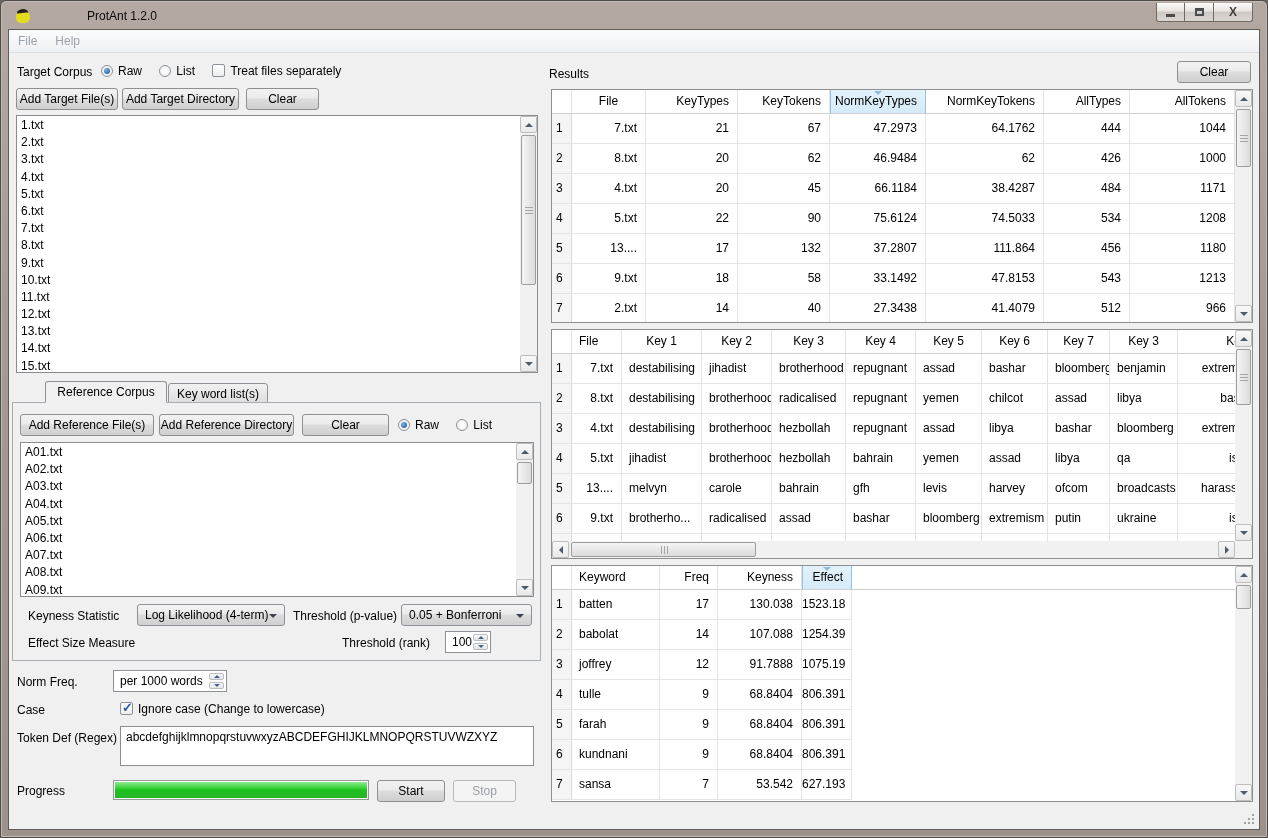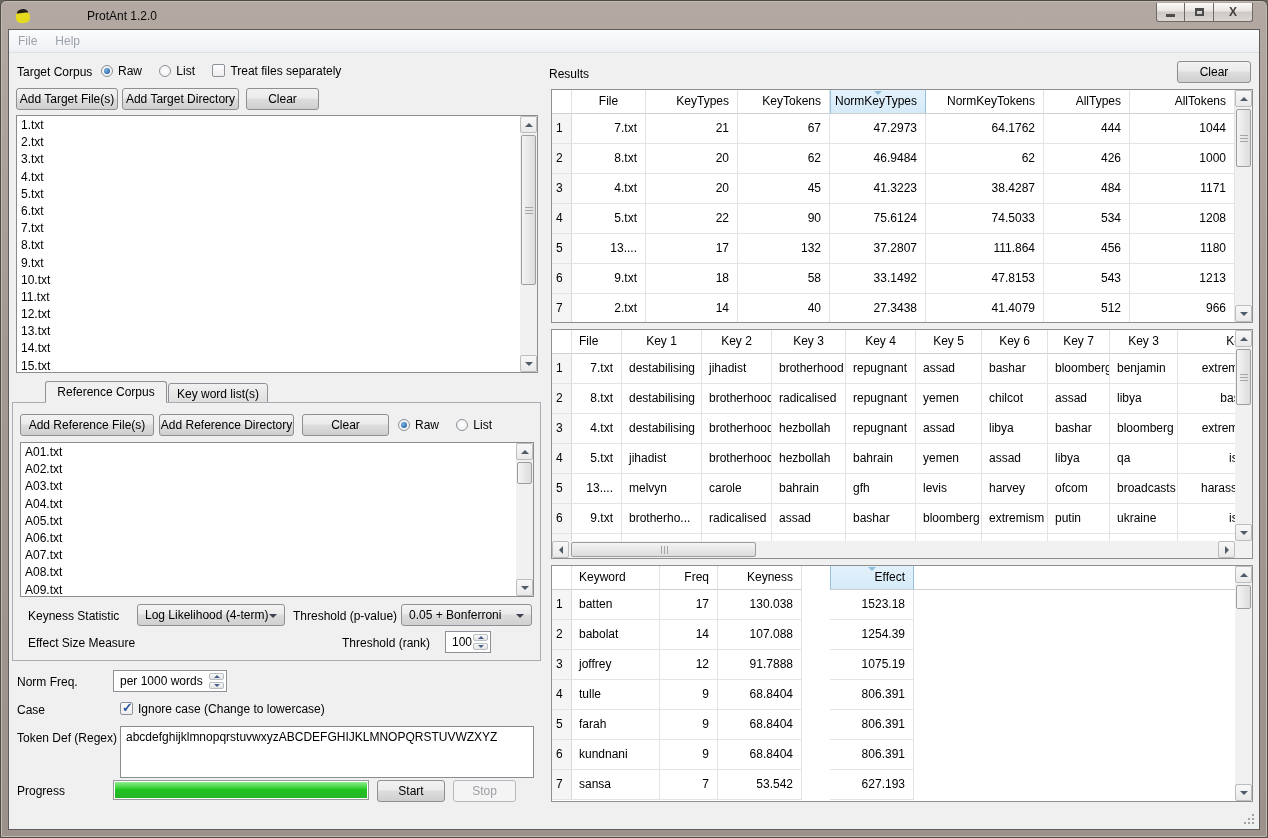--- a/index.html
+++ b/index.html
@@ -96,21 +96,21 @@
   .al { text-align:left; padding-left:7px; }
   .ac { text-align:center; }
   .fill { border-right:none !important; flex:1; }
   .td.fill { border-bottom:none; }
 
   
   .t1 .c0{width:20px;} .t1 .c1{width:74px;} .t1 .c2{width:92px;} .t1 .c3{width:92px;} .t1 .c4{width:96px;} .t1 .c5{width:118px;} .t1 .c6{width:86px;} .t1 .c7{width:105px;}
   
   .t2 .c0{width:20px;} .t2 .c1{width:50px;} .t2 .c2{width:80px;} .t2 .c3{width:70px;} .t2 .c4{width:74px;} .t2 .c5{width:70px;} .t2 .c6{width:66px;} .t2 .c7{width:66px;} .t2 .c8{width:62px;} .t2 .c9{width:68px;} .t2 .c10{width:80px;text-align:right;}
   
-  .t3 .c0{width:20px;} .t3 .c1{width:88px;} .t3 .c2{width:58px;} .t3 .c3{width:84px;} .t3 .c4{width:84px;margin-left:28px;}
+  .t3 .c0{width:20px;} .t3 .c1{width:88px;} .t3 .c2{width:58px;} .t3 .c3{width:84px;} .t3 .c4{width:50px;}
 
   .grip { position:absolute; right:5px; bottom:5px; width:12px; height:12px; }
   .grip::before { content:""; position:absolute; right:0; bottom:0; width:2px; height:2px; background:#a3a3a3; box-shadow:-4px 0 #a3a3a3, -8px 0 #a3a3a3, 0 -4px #a3a3a3, 0 -8px #a3a3a3, -4px -4px #a3a3a3; }
 </style>
 </head>
 <body>
 
 <div class="window">
   <div class="titlebar">
     <div class="app-icon">
@@ -251,21 +251,21 @@
           </span>
       </span>
     </div>
 
     <div class="lbl" style="left:8px;top:672px;">Case</div>
     <div class="lbl" style="left:111px;top:671px;">
       <span class="checkbox checked"></span><span class="rlabel">Ignore case (Change to lowercase)</span>
     </div>
 
     <div class="lbl" style="left:8px;top:700px;">Token Def (Regex)</div>
-    <div class="textarea" style="left:111px;top:696px;width:414px;height:52px;">
+    <div class="textarea" style="left:111px;top:696px;width:414px;height:40px;">
       <span>abcdefghijklmnopqrstuvwxyzABCDEFGHIJKLMNOPQRSTUVWZXYZ</span>
     </div>
 
     <div class="lbl" style="left:8px;top:753px;">Progress</div>
     <div class="progress" style="left:104px;top:750px;width:256px;">
         <div class="pfill"></div>
       </div>
     <div class="btn" style="left:368px;top:750px;width:68px;">Start</div>
     <div class="btn disabled" style="left:444px;top:750px;width:63px;">Stop</div>
 
@@ -307,21 +307,21 @@
                 <div class="td c5 ar">62</div>
                 <div class="td c6 ar">426</div>
                 <div class="td c7 ar">1000</div>
               </div>
 
               <div class="tr">
                 <div class="td c0 rown">3</div>
                 <div class="td c1 ar">4.txt</div>
                 <div class="td c2 ar">20</div>
                 <div class="td c3 ar">45</div>
-                <div class="td c4 ar">41.3223</div>
+                <div class="td c4 ar">66.1184</div>
                 <div class="td c5 ar">38.4287</div>
                 <div class="td c6 ar">484</div>
                 <div class="td c7 ar">1171</div>
               </div>
 
               <div class="tr">
                 <div class="td c0 rown">4</div>
                 <div class="td c1 ar">5.txt</div>
                 <div class="td c2 ar">22</div>
                 <div class="td c3 ar">90</div>

